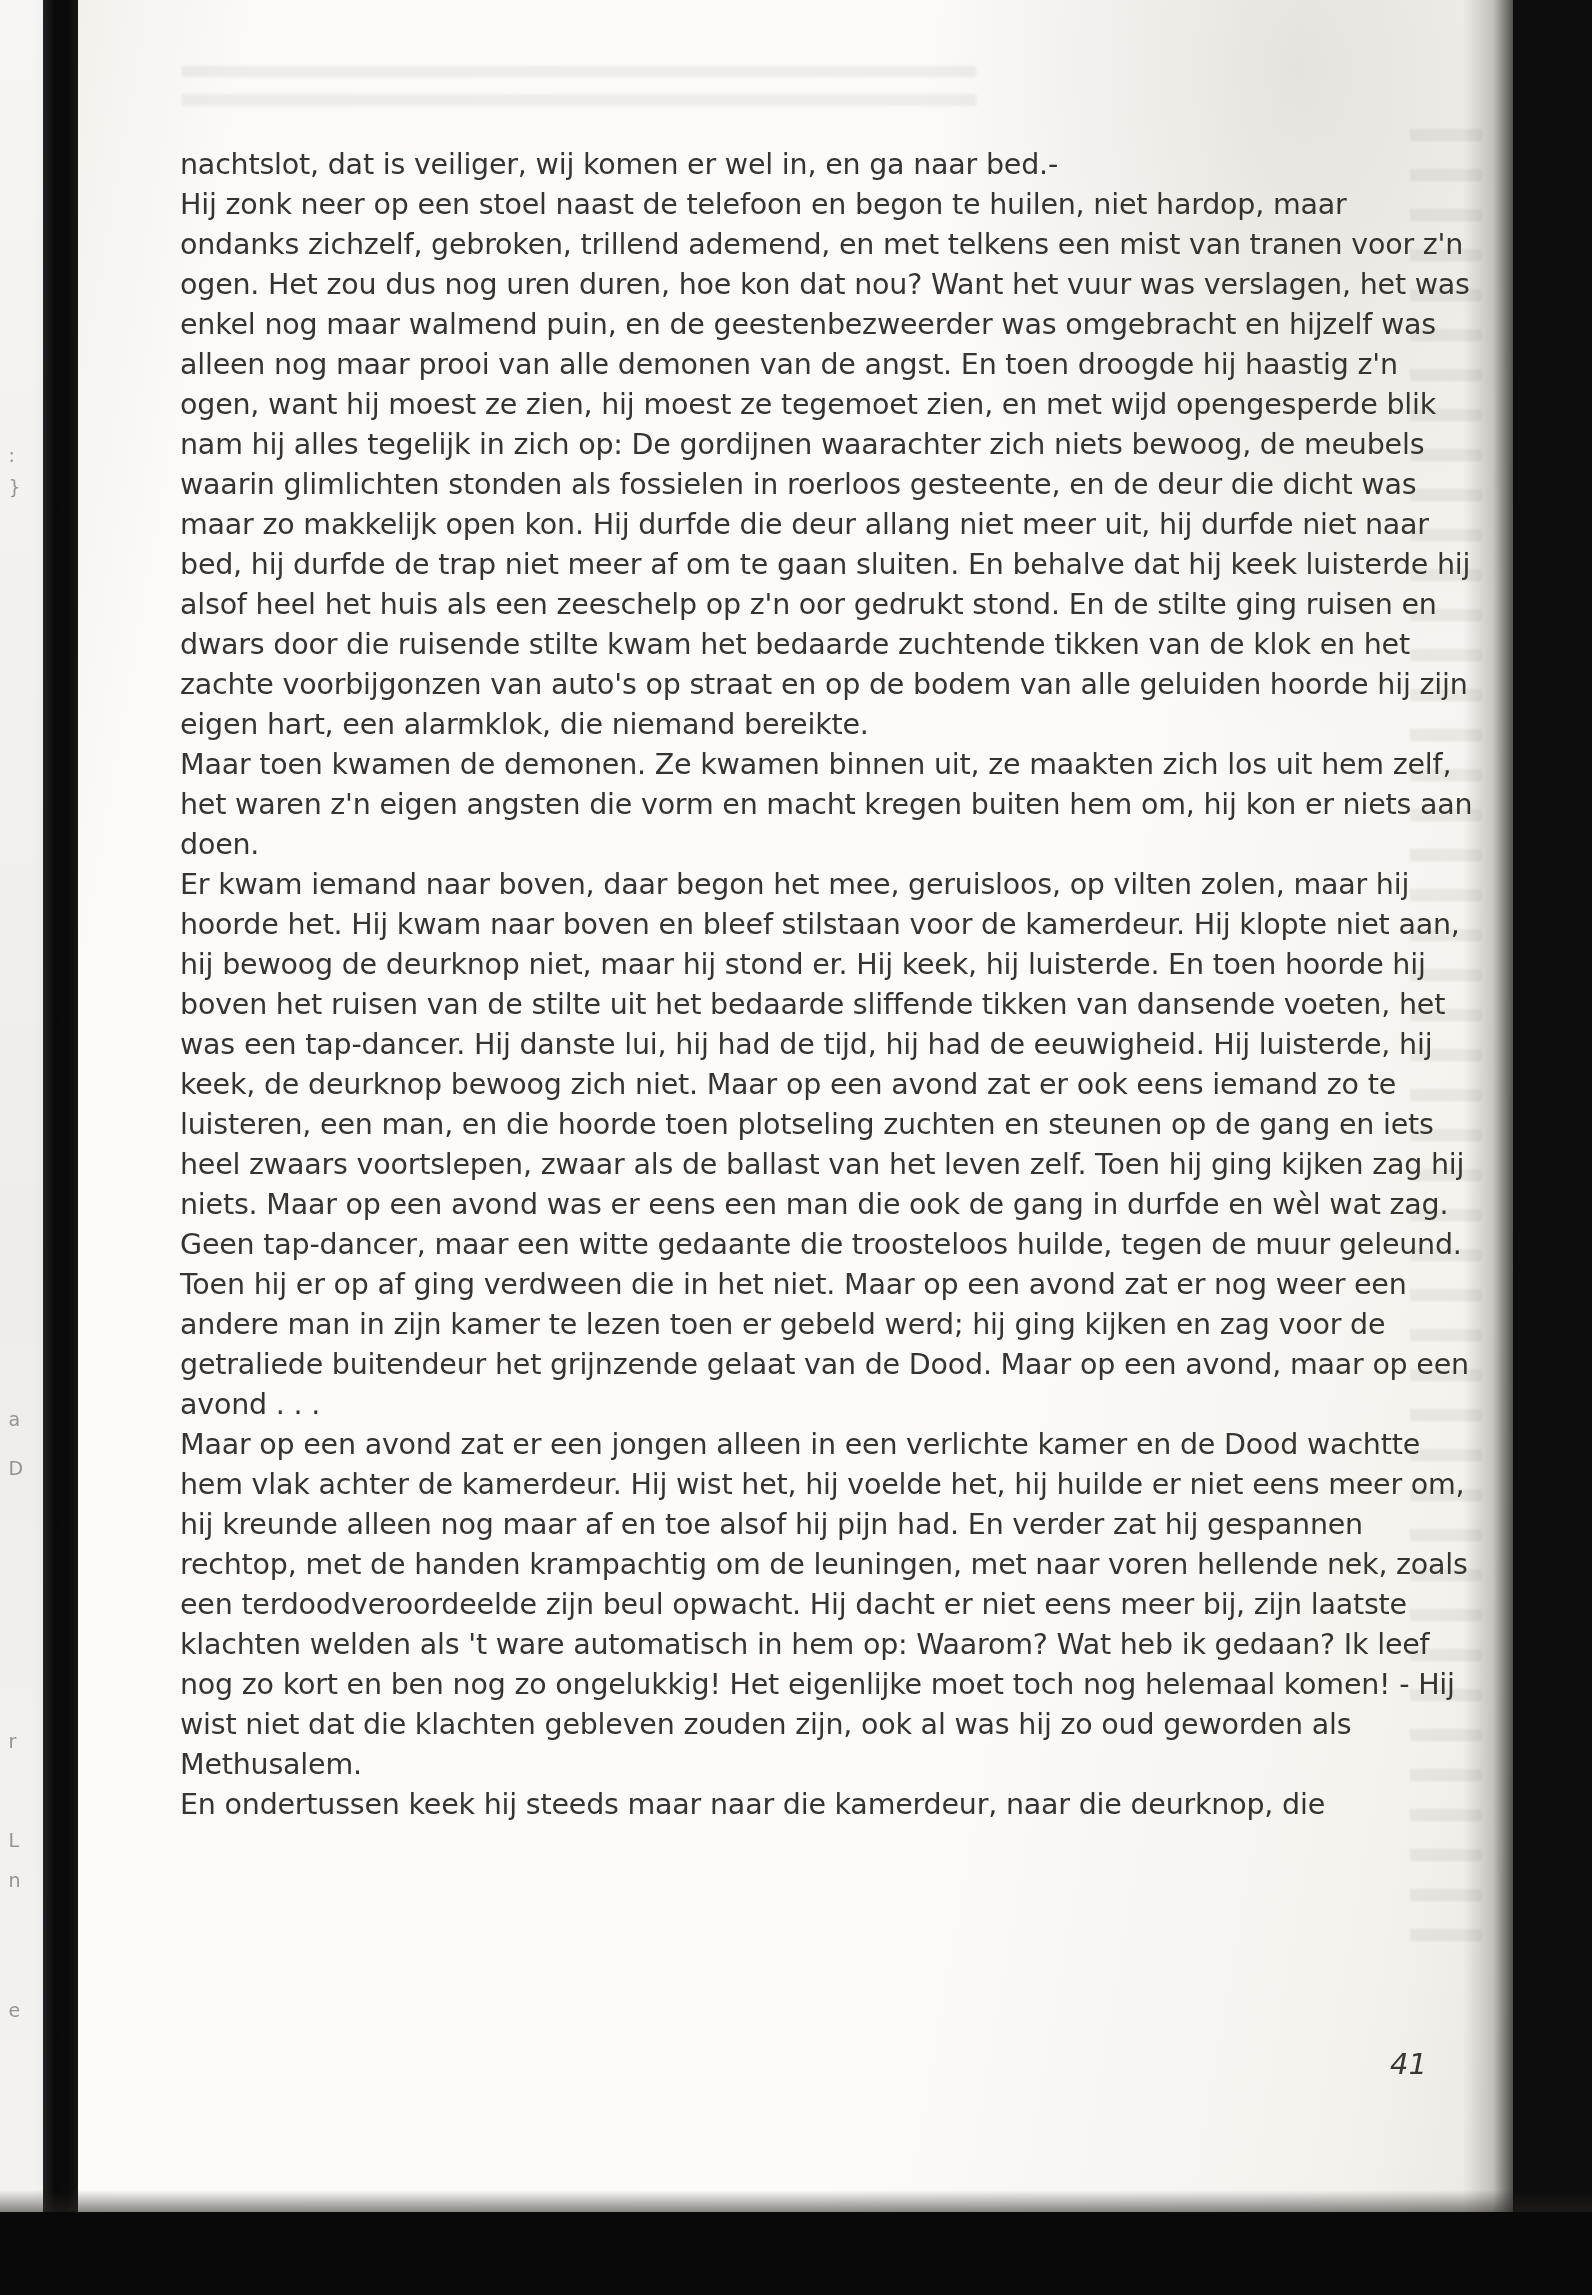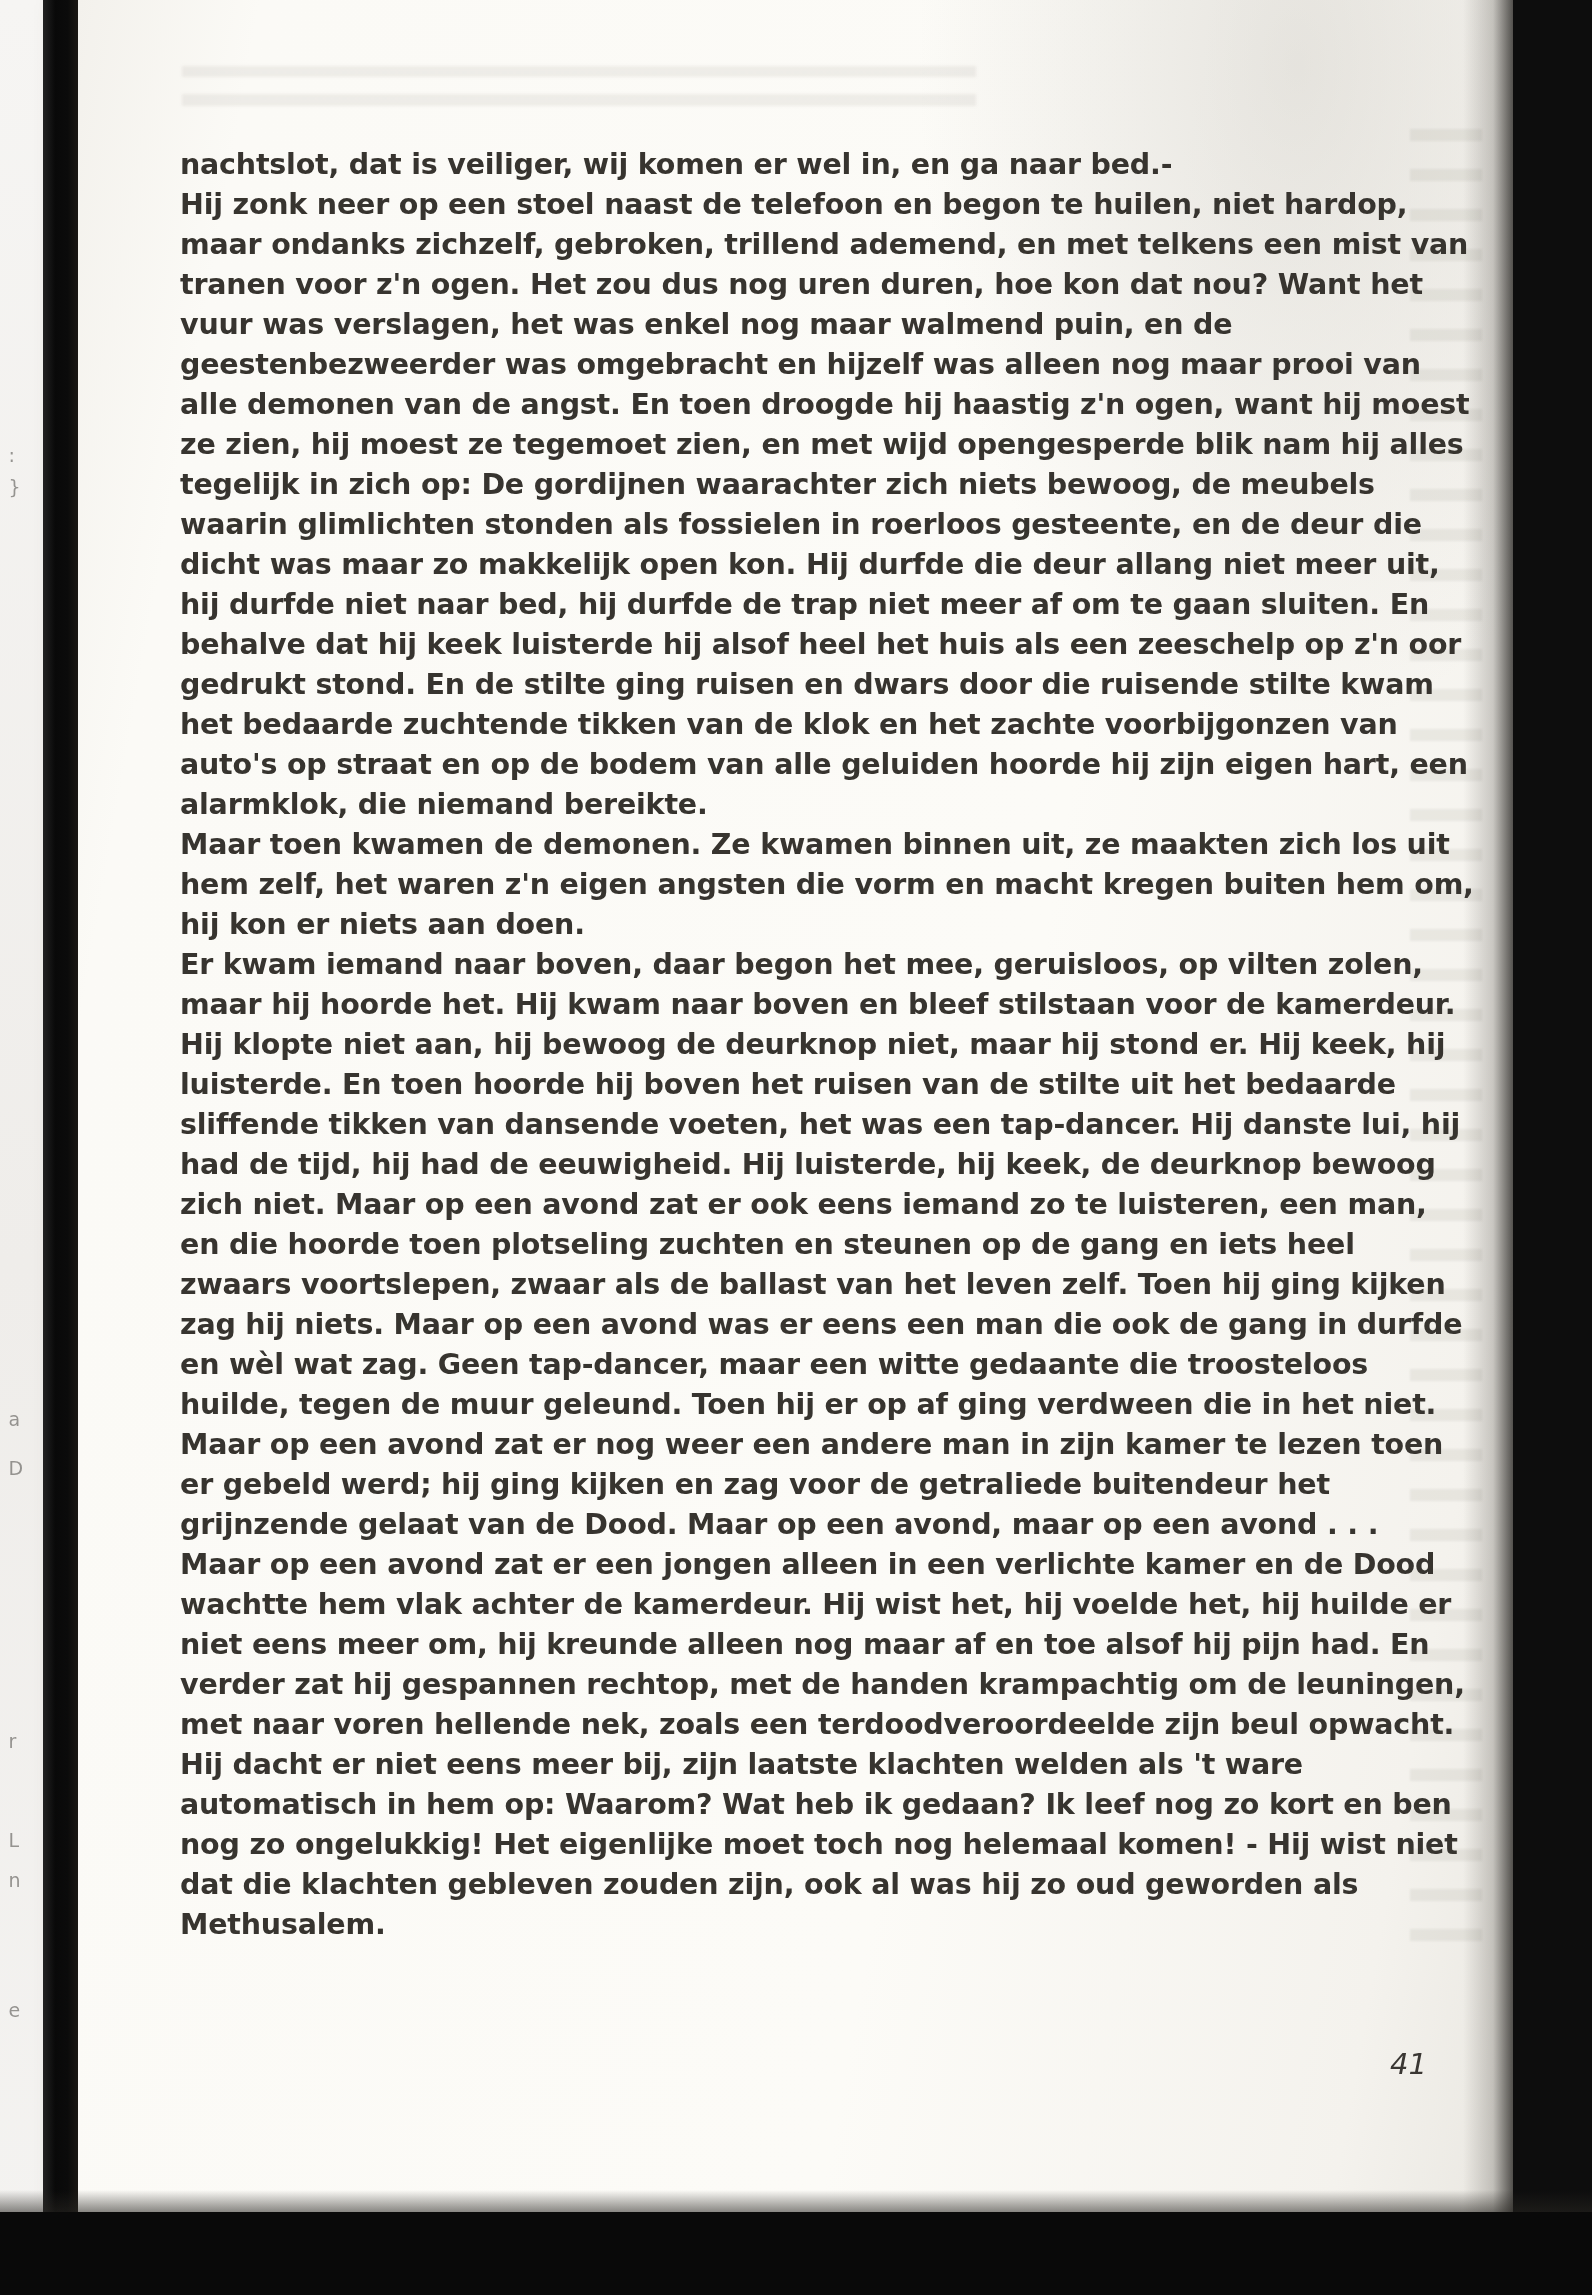--- a/index.html
+++ b/index.html
@@ -47,21 +47,21 @@
     background:linear-gradient(180deg,rgba(40,38,34,0) 0%,rgba(40,38,34,0.55) 100%);
   }
   
   .text{
     position:absolute;left:102px;top:145px;width:1294px;
     font-size:28.5px;line-height:40px;
     letter-spacing:-0.2px;
     color:#37342f;
     text-align:left;
   }
-  .text p{margin:0;padding:0;font-weight:bold;}
+  .text p{margin:0;padding:0;}
   .pagenum{
     position:absolute;right:86px;top:2047px;
     font-size:29px;color:#3a3733;font-style:italic;
   }
   
   .marks{position:absolute;left:0;top:0;width:43px;height:100%;}
   .marks span{
     position:absolute;left:8.6px;
     font-size:19px;color:#4a4844;opacity:0.55;
     font-family:"DejaVu Sans",sans-serif;
@@ -101,20 +101,21 @@
 
   <div class="page">
     <div class="ghost-top"></div>
     <div class="ghost-right"></div>
     <div class="text" id="text">
         <p>nachtslot, dat is veiliger, wij komen er wel in, en ga naar bed.-</p>
         <p>Hij zonk neer op een stoel naast de telefoon en begon te huilen, niet hardop, maar ondanks zichzelf, gebroken, trillend ademend, en met telkens een mist van tranen voor z'n ogen. Het zou dus nog uren duren, hoe kon dat nou? Want het vuur was verslagen, het was enkel nog maar walmend puin, en de geestenbezweerder was omgebracht en hijzelf was alleen nog maar prooi van alle demonen van de angst. En toen droogde hij haastig z'n ogen, want hij moest ze zien, hij moest ze tegemoet zien, en met wijd opengesperde blik nam hij alles tegelijk in zich op: De gordijnen waarachter zich niets bewoog, de meubels waarin glimlichten stonden als fossielen in roerloos gesteente, en de deur die dicht was maar zo makkelijk open kon. Hij durfde die deur allang niet meer uit, hij durfde niet naar bed, hij durfde de trap niet meer af om te gaan sluiten. En behalve dat hij keek luisterde hij alsof heel het huis als een zeeschelp op z'n oor gedrukt stond. En de stilte ging ruisen en dwars door die ruisende stilte kwam het bedaarde zuchtende tikken van de klok en het zachte voorbijgonzen van auto's op straat en op de bodem van alle geluiden hoorde hij zijn eigen hart, een alarmklok, die niemand bereikte.</p>
         <p>Maar toen kwamen de demonen. Ze kwamen binnen uit, ze maakten zich los uit hem zelf, het waren z'n eigen angsten die vorm en macht kregen buiten hem om, hij kon er niets aan doen.</p>
         <p>Er kwam iemand naar boven, daar begon het mee, geruisloos, op vilten zolen, maar hij hoorde het. Hij kwam naar boven en bleef stilstaan voor de kamerdeur. Hij klopte niet aan, hij bewoog de deurknop niet, maar hij stond er. Hij keek, hij luisterde. En toen hoorde hij boven het ruisen van de stilte uit het bedaarde sliffende tikken van dansende voeten, het was een tap-dancer. Hij danste lui, hij had de tijd, hij had de eeuwigheid. Hij luisterde, hij keek, de deurknop bewoog zich niet. Maar op een avond zat er ook eens iemand zo te luisteren, een man, en die hoorde toen plotseling zuchten en steunen op de gang en iets heel zwaars voortslepen, zwaar als de ballast van het leven zelf. Toen hij ging kijken zag hij niets. Maar op een avond was er eens een man die ook de gang in durfde en wèl wat zag. Geen tap-dancer, maar een witte gedaante die troosteloos huilde, tegen de muur geleund. Toen hij er op af ging verdween die in het niet. Maar op een avond zat er nog weer een andere man in zijn kamer te lezen toen er gebeld werd; hij ging kijken en zag voor de getraliede buitendeur het grijnzende gelaat van de Dood. Maar op een avond, maar op een avond . . .</p>
         <p>Maar op een avond zat er een jongen alleen in een verlichte kamer en de Dood wachtte hem vlak achter de kamerdeur. Hij wist het, hij voelde het, hij huilde er niet eens meer om, hij kreunde alleen nog maar af en toe alsof hij pijn had. En verder zat hij gespannen rechtop, met de handen krampachtig om de leuningen, met naar voren hellende nek, zoals een terdoodveroordeelde zijn beul opwacht. Hij dacht er niet eens meer bij, zijn laatste klachten welden als 't ware automatisch in hem op: Waarom? Wat heb ik gedaan? Ik leef nog zo kort en ben nog zo ongelukkig! Het eigenlijke moet toch nog helemaal komen! - Hij wist niet dat die klachten gebleven zouden zijn, ook al was hij zo oud geworden als Methusalem.</p>
+        <p>En ondertussen keek hij steeds maar naar die kamerdeur, naar die deurknop, die</p>
       </div>
     <div class="pagenum">41</div>
   </div>
 
   <div class="edge-right"></div>
   <div class="edge-bottom"></div>
 
 </div>
 
 

